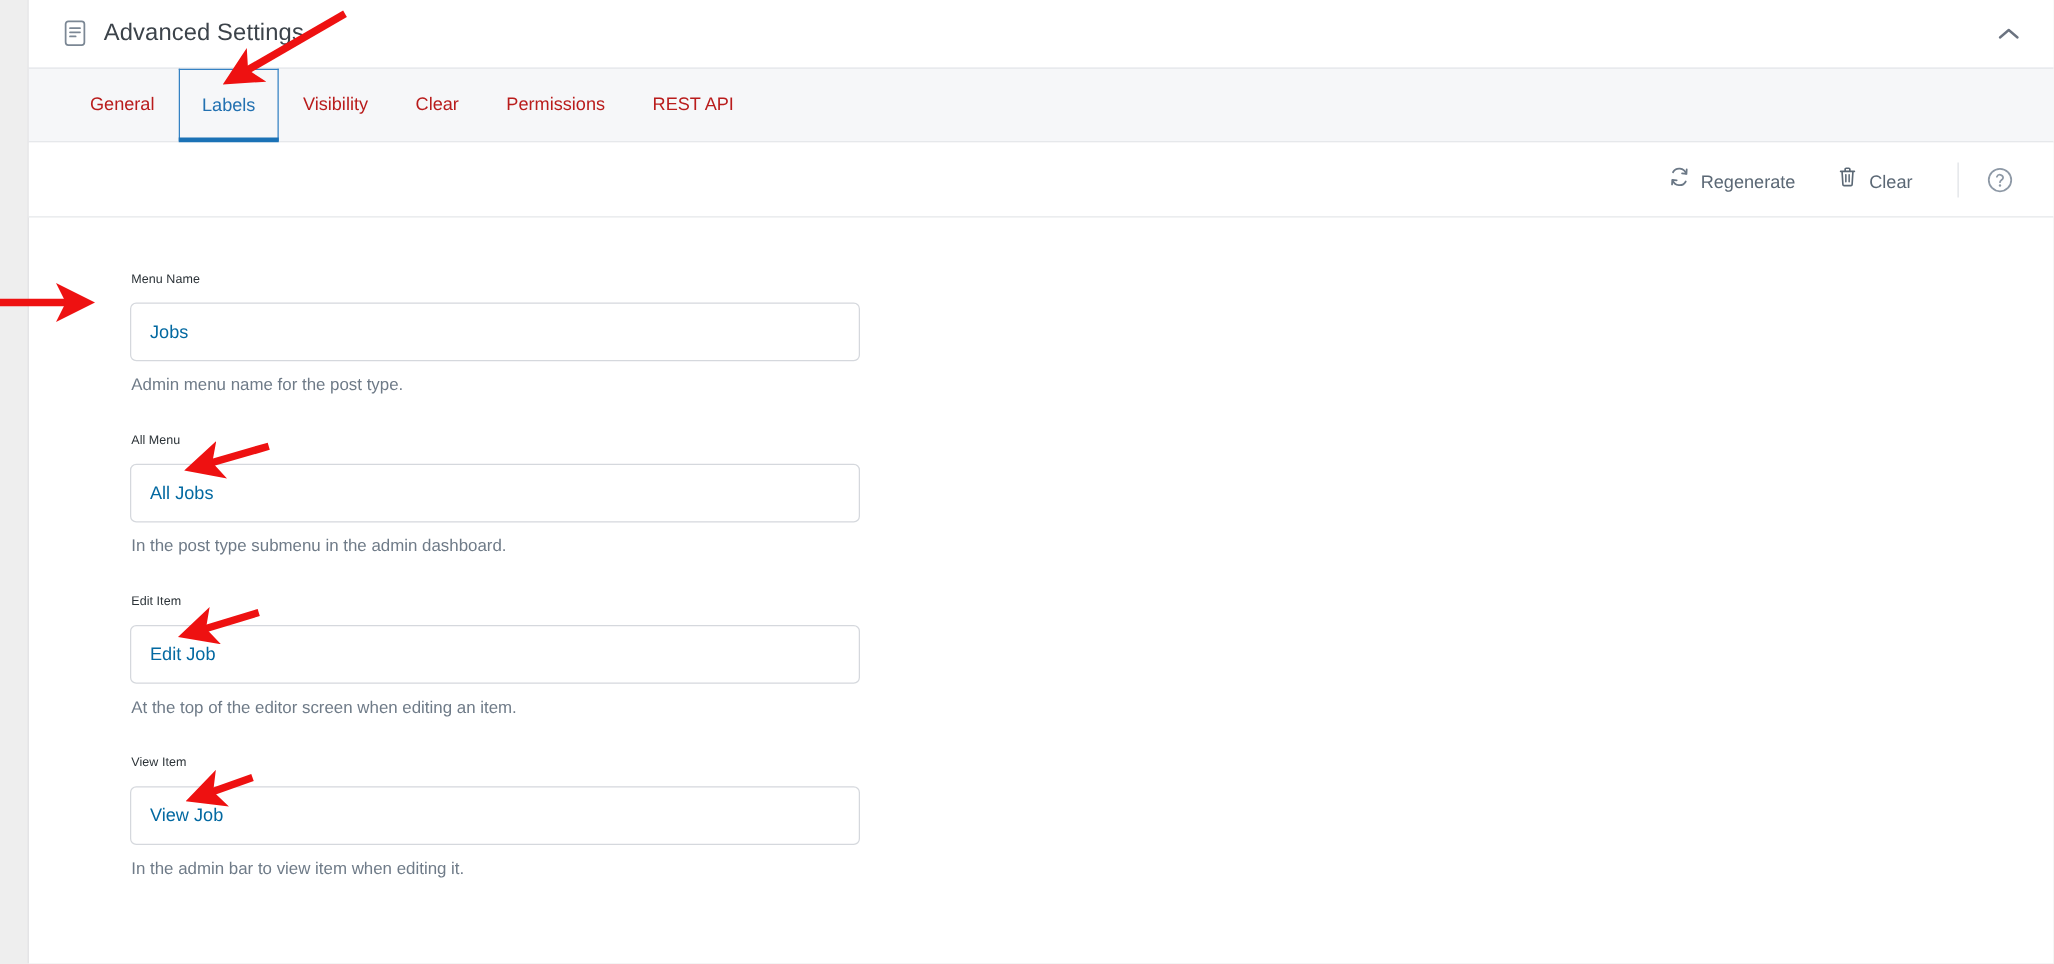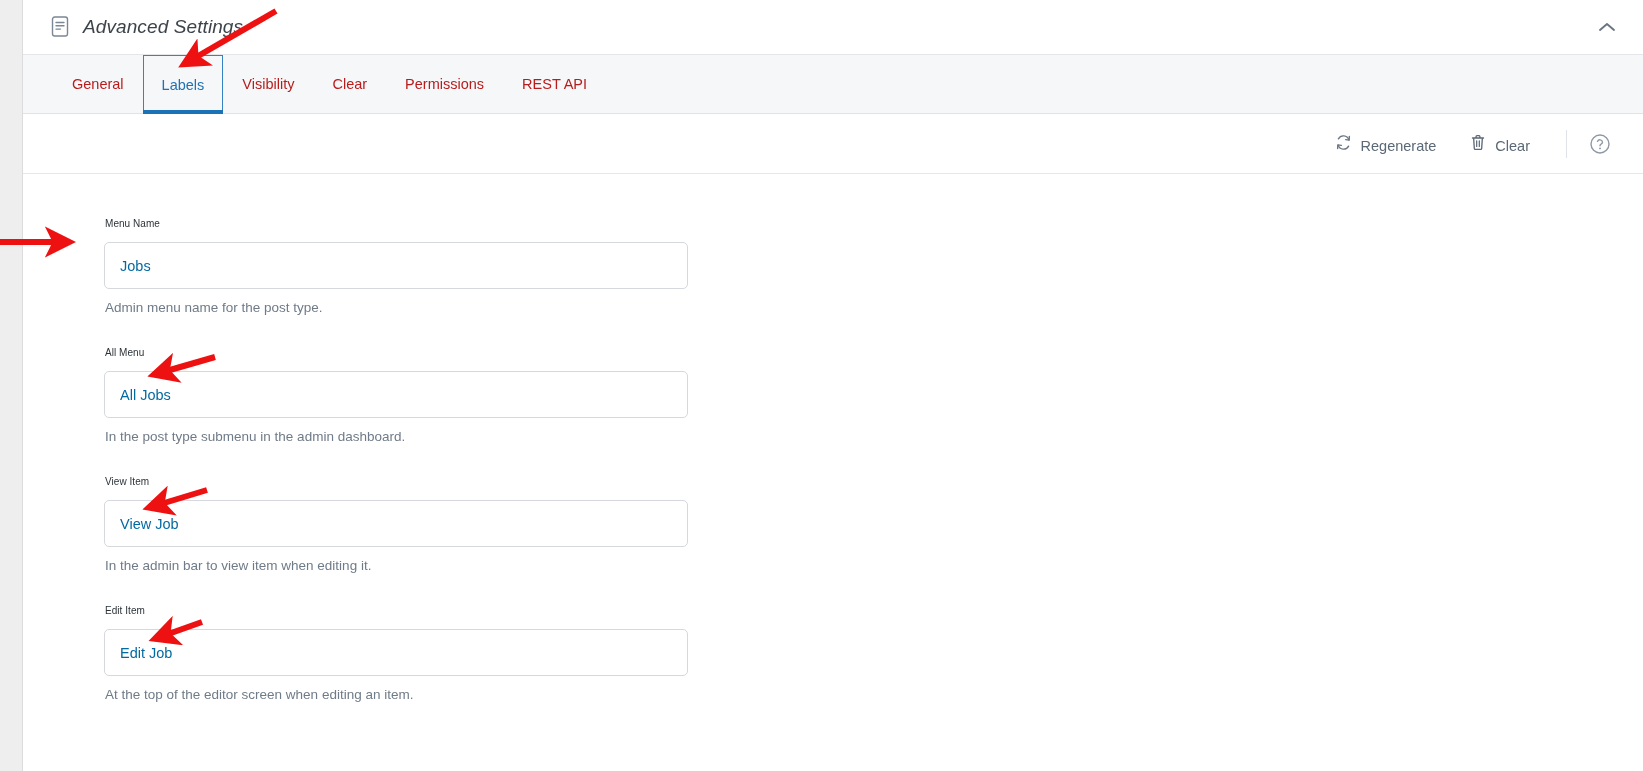--- a/index.html
+++ b/index.html
@@ -46,21 +46,20 @@
 
   
   .panel-header {
     position: relative;
     height: 54px;
     background: #ffffff;
     display: flex;
     align-items: center;
     padding: 0 22px 0 28px;
     box-sizing: border-box;
-    font-style: italic;
   }
   .panel-header-left {
     display: flex;
     align-items: center;
     gap: 12px;
   }
   .doc-icon {
     width: 20px;
     height: 22px;
     display: block;
@@ -309,29 +308,29 @@
         <div class="field-help">Admin menu name for the post type.</div>
       </div>
 
       <div class="field-group">
         <div class="field-label">All Menu</div>
         <input class="field-input" type="text" value="All Jobs" style="">
         <div class="field-help">In the post type submenu in the admin dashboard.</div>
       </div>
 
       <div class="field-group">
+        <div class="field-label">Edit Item</div>
+        <input class="field-input" type="text" value="Edit Job" style="">
+        <div class="field-help">At the top of the editor screen when editing an item.</div>
+      </div>
+
+      <div class="field-group">
         <div class="field-label">View Item</div>
         <input class="field-input" type="text" value="View Job" style="">
         <div class="field-help">In the admin bar to view item when editing it.</div>
-      </div>
-
-      <div class="field-group">
-        <div class="field-label">Edit Item</div>
-        <input class="field-input" type="text" value="Edit Job" style="">
-        <div class="field-help">At the top of the editor screen when editing an item.</div>
       </div>
 
     </div>
   </div>
 
   <svg class="annot-layer" viewBox="0 0 1643 771" width="1643" height="771">
     <defs>
       <marker id="ahead" markerWidth="5.2" markerHeight="5.2" refX="3.7" refY="2.6" orient="auto" markerUnits="strokeWidth">
         <path d="M0,0 L5.2,2.6 L0,5.2 L1.3,2.6 z" fill="#ee1111"></path>
       </marker>

